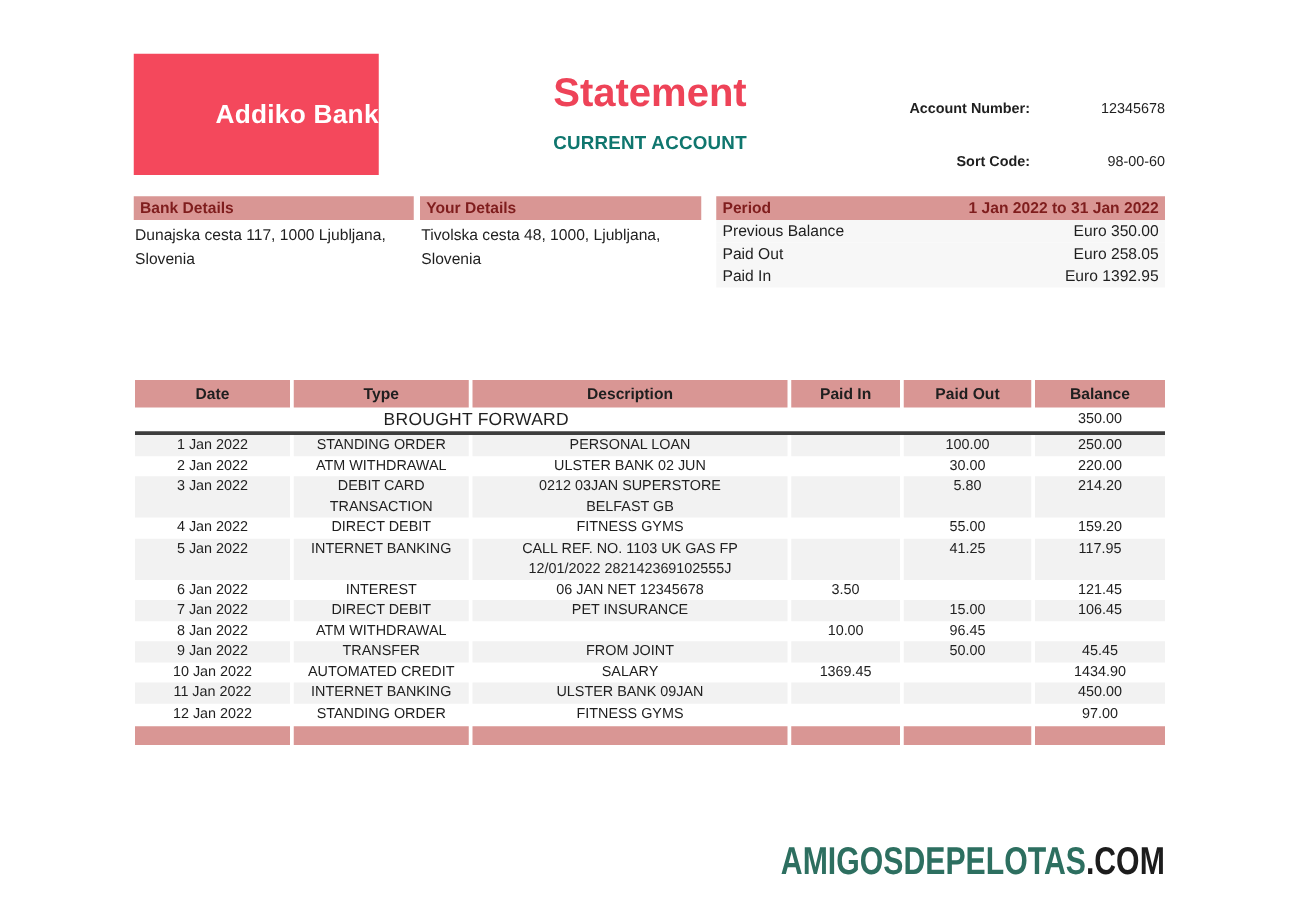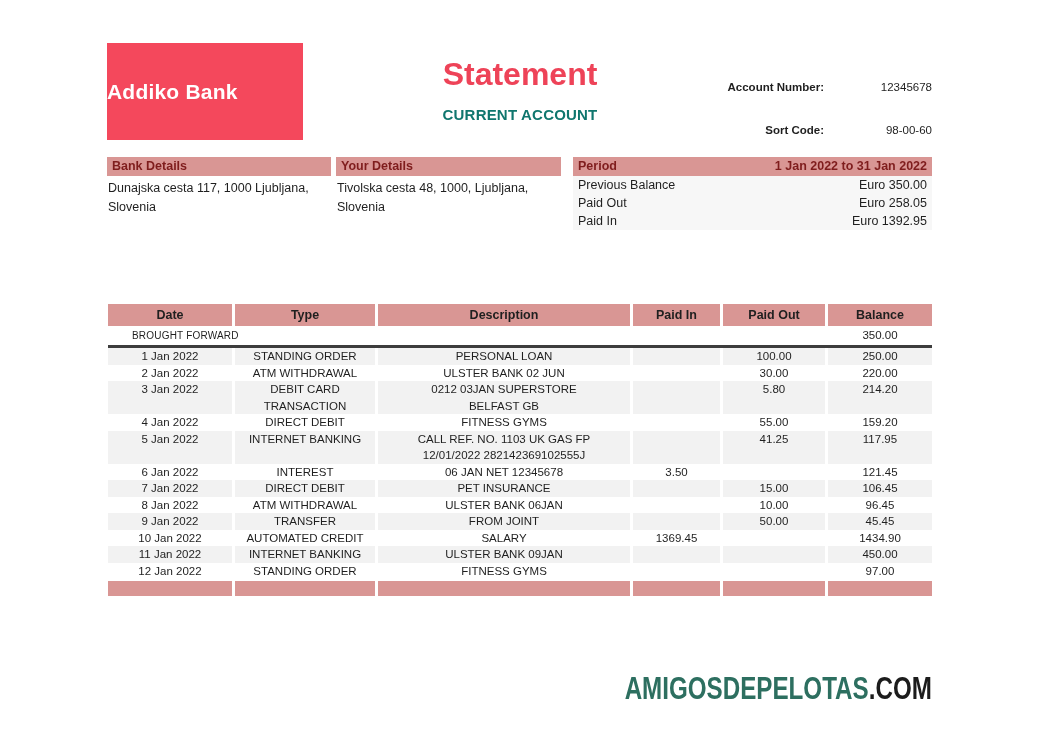--- a/index.html
+++ b/index.html
@@ -4,21 +4,21 @@
 <style>
   html,body { margin:0; padding:0; background:#fff; }
   .page {
     position:relative; width:1042px; height:734px; background:#ffffff;
     font-family:"Liberation Sans", sans-serif; color:#1f1f1f; overflow:hidden;
   }
 
   
   .logo-block {
     position:absolute; left:107px; top:43px; width:196px; height:97px;
-    background:var(--brand_red,#f4485c); display:flex; align-items:center; justify-content:flex-start;
+    background:var(--brand_red,#f4485c); display:flex; align-items:center; justify-content:flex-end;
   }
   .logo-text { color:#fff; font-weight:bold; font-size:21px; letter-spacing:.2px; }
   .doc-title {
     position:absolute; left:370px; top:56px; width:300px; text-align:center;
     font-size:32px; font-weight:bold; color:var(--title_red,#ee4358);
   }
   .doc-subtitle {
     position:absolute; left:370px; top:106px; width:300px; text-align:center;
     font-size:15px; font-weight:bold; color:#0f766e; letter-spacing:.2px;
   }
@@ -49,21 +49,21 @@
   .nb-label { font-weight:bold; }
   .nb-values { text-align:right; line-height:17px; }
   .nb-line2 { font-weight:bold; }
 
   
   .txn-table { position:absolute; left:108px; top:304px; width:824px; font-size:11.5px; }
   .t-row { display:grid; grid-template-columns:124px 140px 252px 87px 102px 104px; column-gap:3px; }
   .cell { text-align:center; white-space:pre-line; min-height:16.5px; line-height:16.5px; }
   .t-head .cell { background:var(--header_pink,#d99694); font-weight:bold; font-size:12.5px; height:22px; line-height:22px; }
   .bf-row { border-bottom:3px solid #3d3d3d; padding:1px 0 1px; }
-  .bf-label { grid-column:1 / 4; text-align:left; font-size:10px; letter-spacing:.2px; line-height:17px;padding-left:24px; }
+  .bf-label { grid-column:1 / 4; text-align:center; font-size:14px; letter-spacing:.2px; line-height:17px;padding-left:24px; }
   .t-body .t-row.stripe .cell { background:var(--stripe_gray,#f2f2f2); }
   .pink-row { margin-top:2px; }
   .pink-row .cell { background:var(--header_pink,#d99694); height:15px; min-height:15px; }
 
   
   .footer-brand {
     position:absolute; top:671px; right:110px; font-size:31px; font-weight:bold;
     transform:scaleX(.78); transform-origin:100% 50%; white-space:nowrap; letter-spacing:0;
   }
   .footer-brand .green { color:var(--footer_green,#2d6f60); }
@@ -203,21 +203,20 @@
     <div class="cell">DIRECT DEBIT</div>
     <div class="cell">PET INSURANCE</div>
     <div class="cell"></div>
     <div class="cell">15.00</div>
     <div class="cell">106.45</div>
   </div>
 
   <div class="t-row">
     <div class="cell">8 Jan 2022</div>
     <div class="cell">ATM WITHDRAWAL</div>
-    <div class="cell">ULSTER BANK 06JAN</div>
     <div class="cell"></div>
     <div class="cell">10.00</div>
     <div class="cell">96.45</div>
   </div>
 
   <div class="t-row stripe">
     <div class="cell">9 Jan 2022</div>
     <div class="cell">TRANSFER</div>
     <div class="cell">FROM JOINT</div>
     <div class="cell"></div>

